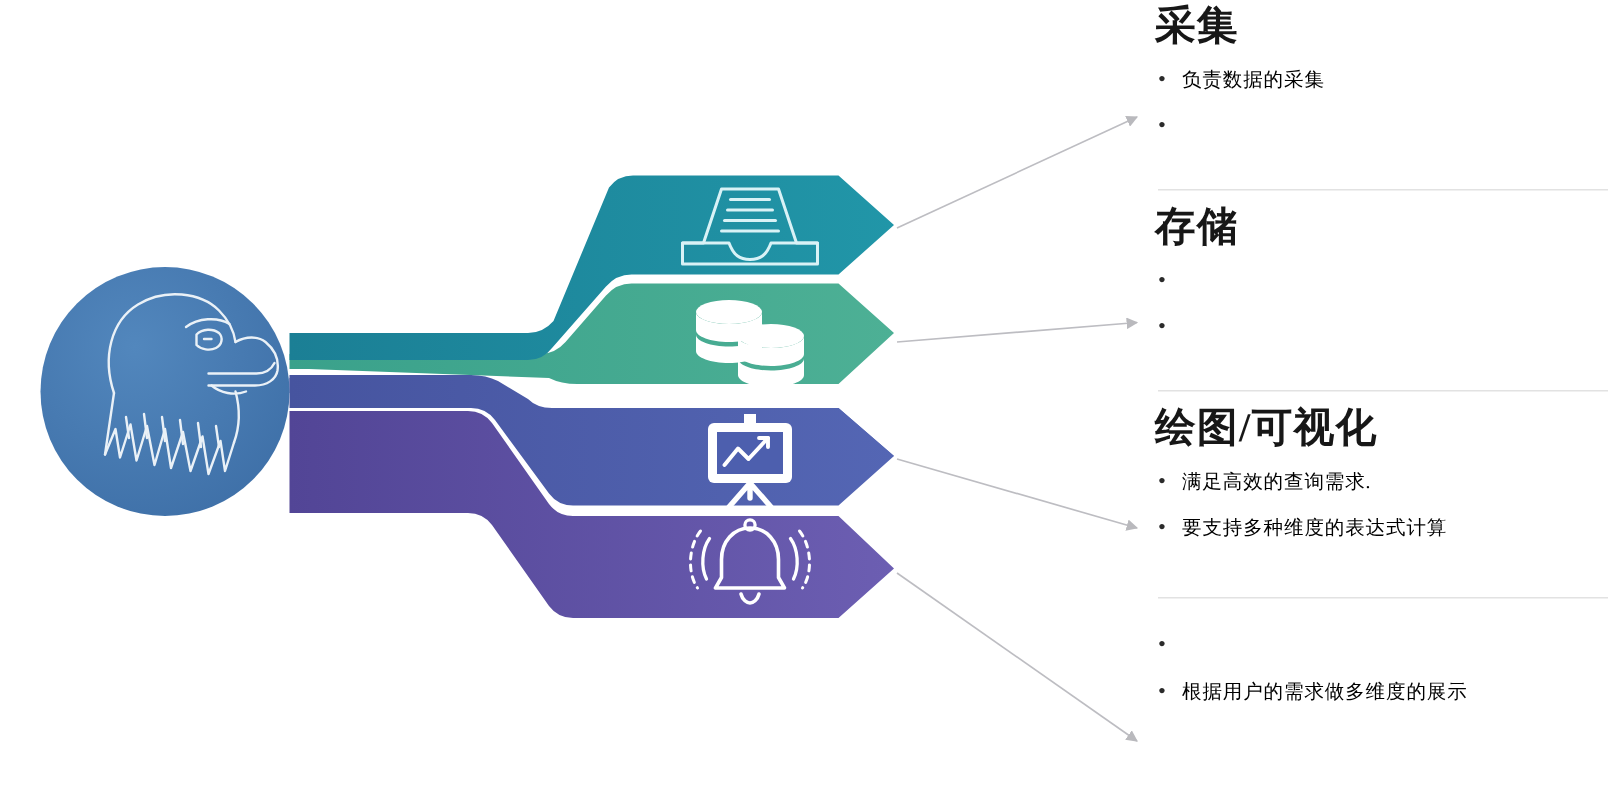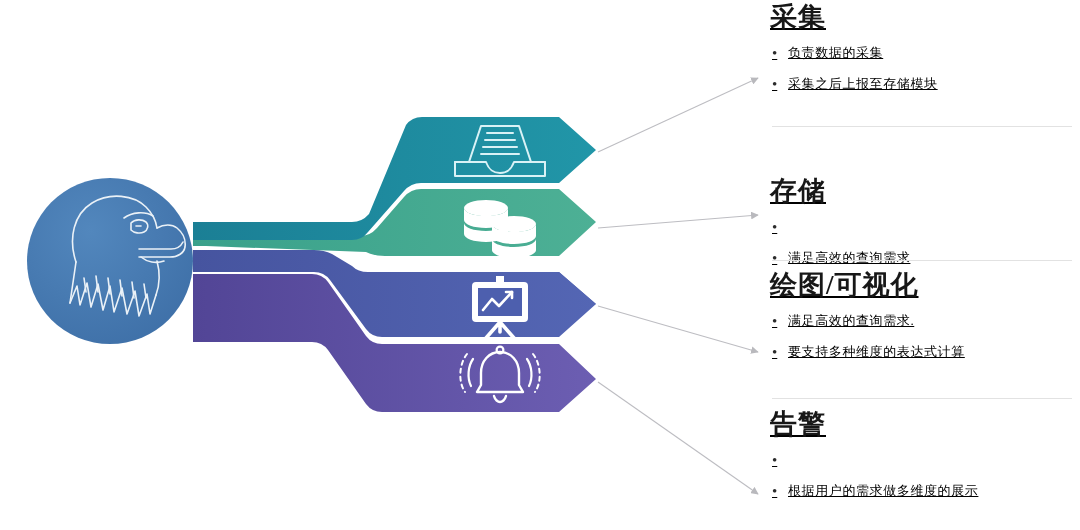--- a/index.html
+++ b/index.html
@@ -28,21 +28,20 @@
     position: absolute;
     left: 770px;
     top: 0;
     width: 310px;
     height: 530px;
   }
   .section {
     position: absolute;
     left: 0;
     width: 310px;
-    text-decoration: underline;
   }
   .section-title {
     font-family: "Liberation Serif", "DejaVu Serif", serif;
     font-weight: bold;
     font-size: 27px;
     line-height: 30px;
     color: #171717;
     letter-spacing: 1px;
     white-space: nowrap;
   }
@@ -76,21 +75,21 @@
   .divider {
     position: absolute;
     left: 2px;
     width: 300px;
     height: 1px;
     background: #e2e2e2;
   }
 
   
   #section-0 { top: 2px; }
-  #section-1 { top: 136px; margin-top: 40px; }
+  #section-1 { top: 136px; }
   #section-2 { top: 270px; }
   #section-3 { top: 409px; }
 
   #divider-0 { top: 126px; }
   #divider-1 { top: 260px; }
   #divider-2 { top: 398px; }
 </style>
 </head>
 <body>
 
@@ -322,35 +321,33 @@
 
   <div class="section" id="section-0">
     <div class="section-title">采集</div>
     <ul class="bullets">
       <li class="bullet-row">
         <span class="bullet-dot">•</span>
         <span class="bullet-text">负责数据的采集</span>
       </li>
       <li class="bullet-row">
         <span class="bullet-dot">•</span>
-        <span class="bullet-text">采集之后上报至存储模块</span>
       </li>
     </ul>
   </div>
   <div class="divider" id="divider-0"></div>
 
   <div class="section" id="section-1">
     <div class="section-title">存储</div>
     <ul class="bullets">
       <li class="bullet-row">
         <span class="bullet-dot">•</span>
       </li>
       <li class="bullet-row">
         <span class="bullet-dot">•</span>
-        <span class="bullet-text">满足高效的查询需求</span>
       </li>
     </ul>
   </div>
   <div class="divider" id="divider-1"></div>
 
   <div class="section" id="section-2">
     <div class="section-title">绘图/可视化</div>
     <ul class="bullets">
       <li class="bullet-row">
         <span class="bullet-dot">•</span>
@@ -358,21 +355,20 @@
       </li>
       <li class="bullet-row">
         <span class="bullet-dot">•</span>
         <span class="bullet-text">要支持多种维度的表达式计算</span>
       </li>
     </ul>
   </div>
   <div class="divider" id="divider-2"></div>
 
   <div class="section" id="section-3">
-    <div class="section-title">告警</div>
     <ul class="bullets">
       <li class="bullet-row">
         <span class="bullet-dot">•</span>
       </li>
       <li class="bullet-row">
         <span class="bullet-dot">•</span>
         <span class="bullet-text">根据用户的需求做多维度的展示</span>
       </li>
     </ul>
   </div>

